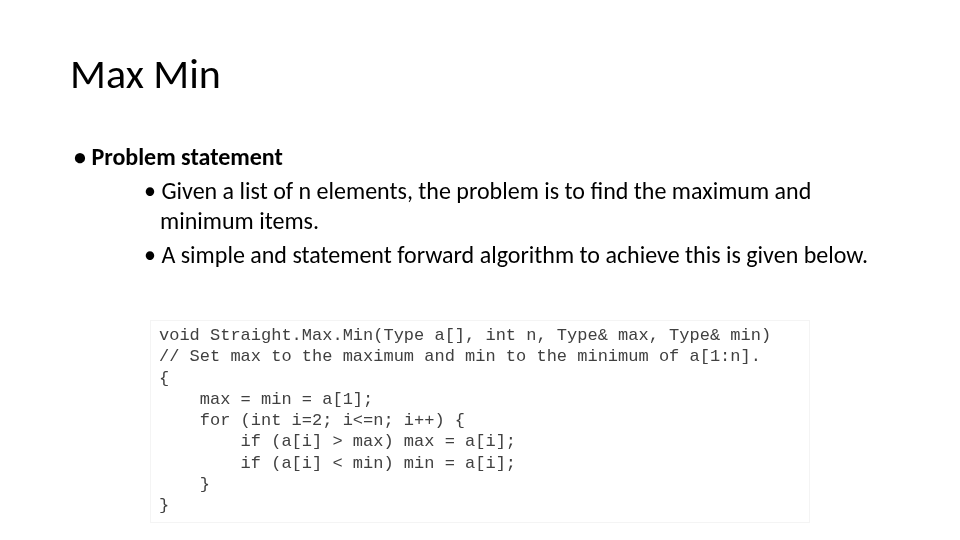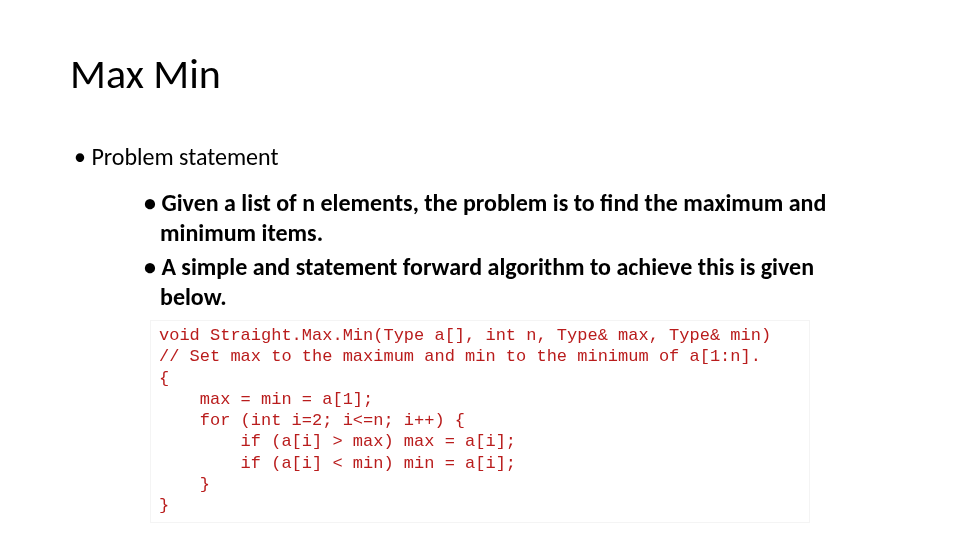--- a/index.html
+++ b/index.html
@@ -35,49 +35,49 @@
   }
   .ul1 {
     list-style: none;
     padding: 0;
     margin: 0;
   }
   .ul1 > li::before {
     content: "• ";
   }
   .ul1 > li {
-    font-weight: 400;
+    font-weight: 700;
   }
   .ul2 {
     list-style: none;
     padding: 0;
-    margin: 16px;
+    margin: 4px;
     margin-left: 64px;
-    font-weight: 700;
+    font-weight: 400;
   }
   .ul2 > li {
     text-indent: -16px;
     padding-left: 22px;
     margin-bottom: 4px;
   }
   .ul2 > li::before {
     content: "• ";
   }
   .code-img {
     position: absolute;
     left: 150px;
     top: 320px;
     width: 660px;
     background: #ffffff;
     border: 1px solid #f4f4f4;
     padding: 4px 8px 6px 8px;
     font-family: "Courier New", Courier, monospace;
     font-size: 17px;
     line-height: 1.25;
-    color: #b91c1c;
+    color: #404040;
     white-space: pre;
     box-sizing: border-box;
   }
 </style>
 </head>
 <body>
 
 <div class="slide">
 
   <div class="title">Max Min</div>

